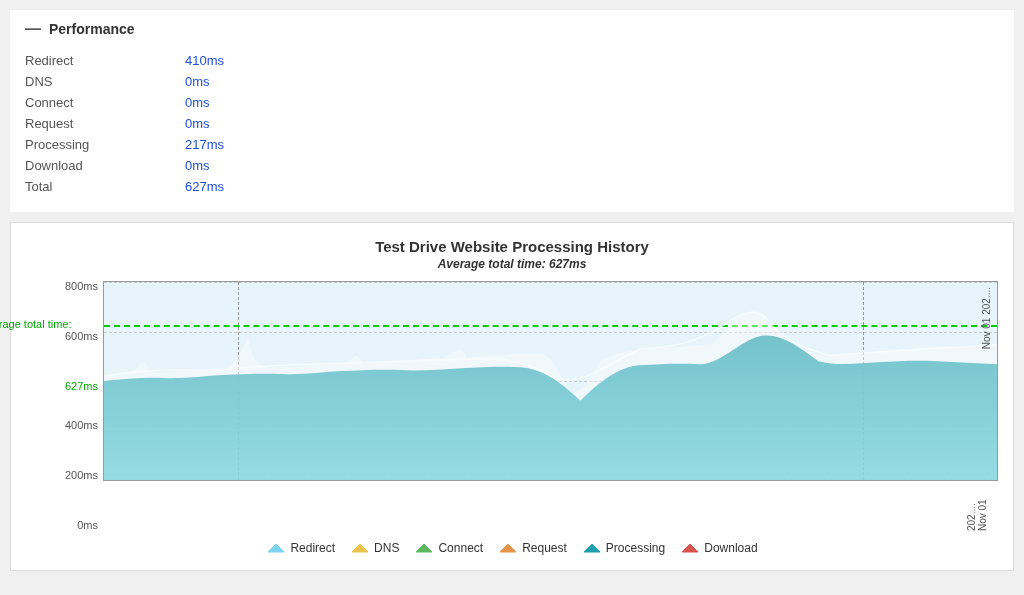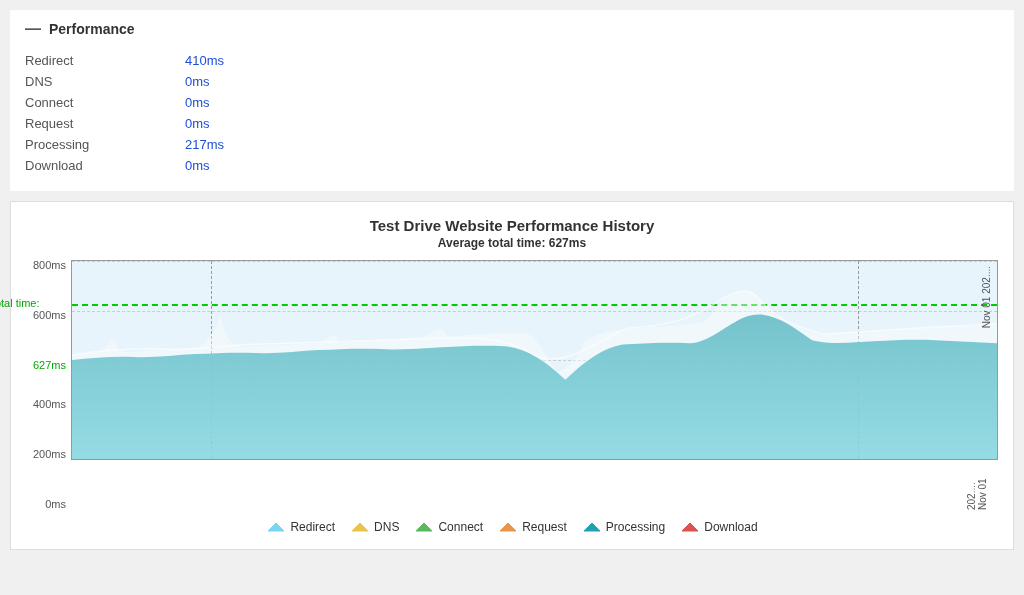--- a/index.html
+++ b/index.html
@@ -74,20 +74,21 @@
       color: #333;
       margin-bottom: 2px;
     }
 
     .chart-subtitle {
       text-align: center;
       font-size: 12px;
       font-weight: bold;
       color: #333;
       margin-bottom: 10px;
+      font-style: italic;
     }
 
     
     .grid-line {
       position: absolute;
       left: 0;
       right: 0;
       border-top: 1px dashed #ccc;
     }
 
@@ -130,20 +131,21 @@
     .y-axis-container {
       display: flex;
       flex-direction: column;
       justify-content: space-between;
       width: 45px;
       text-align: right;
       padding-right: 5px;
       font-size: 11px;
       color: #555;
       position: relative;
+      margin-left: 32px;
     }
 
     .y-label {
       line-height: 1;
     }
 
     .chart-main-area {
       flex: 1;
       position: relative;
     }
@@ -209,26 +211,30 @@
       <td>0ms</td>
     </tr>
           <tr>
       <td style="color:#555;">Processing</td>
       <td>217ms</td>
     </tr>
           <tr>
       <td style="color:#555;">Download</td>
       <td>0ms</td>
     </tr>
+          <tr>
+      <td style="color:#555;">Total</td>
+      <td>627ms</td>
+    </tr>
         </tbody>
     </table>
   </div>
 
   <div class="chart-section">
-    <div class="chart-title">Test Drive Website Performance History</div>
+    <div class="chart-title">Test Drive Website Processing History</div>
     <div class="chart-subtitle">Average total time: 627ms</div>
 
     <div class="outer-chart-container">
 
       <div class="y-axis-container">
         <div class="y-label">800ms</div>
         <div class="y-label">600ms</div>
         <div class="y-label avg-group" style="position:relative;">
           <span style="color:#00aa00; white-space:nowrap; position:absolute; right:0;">627ms</span>
         </div>

